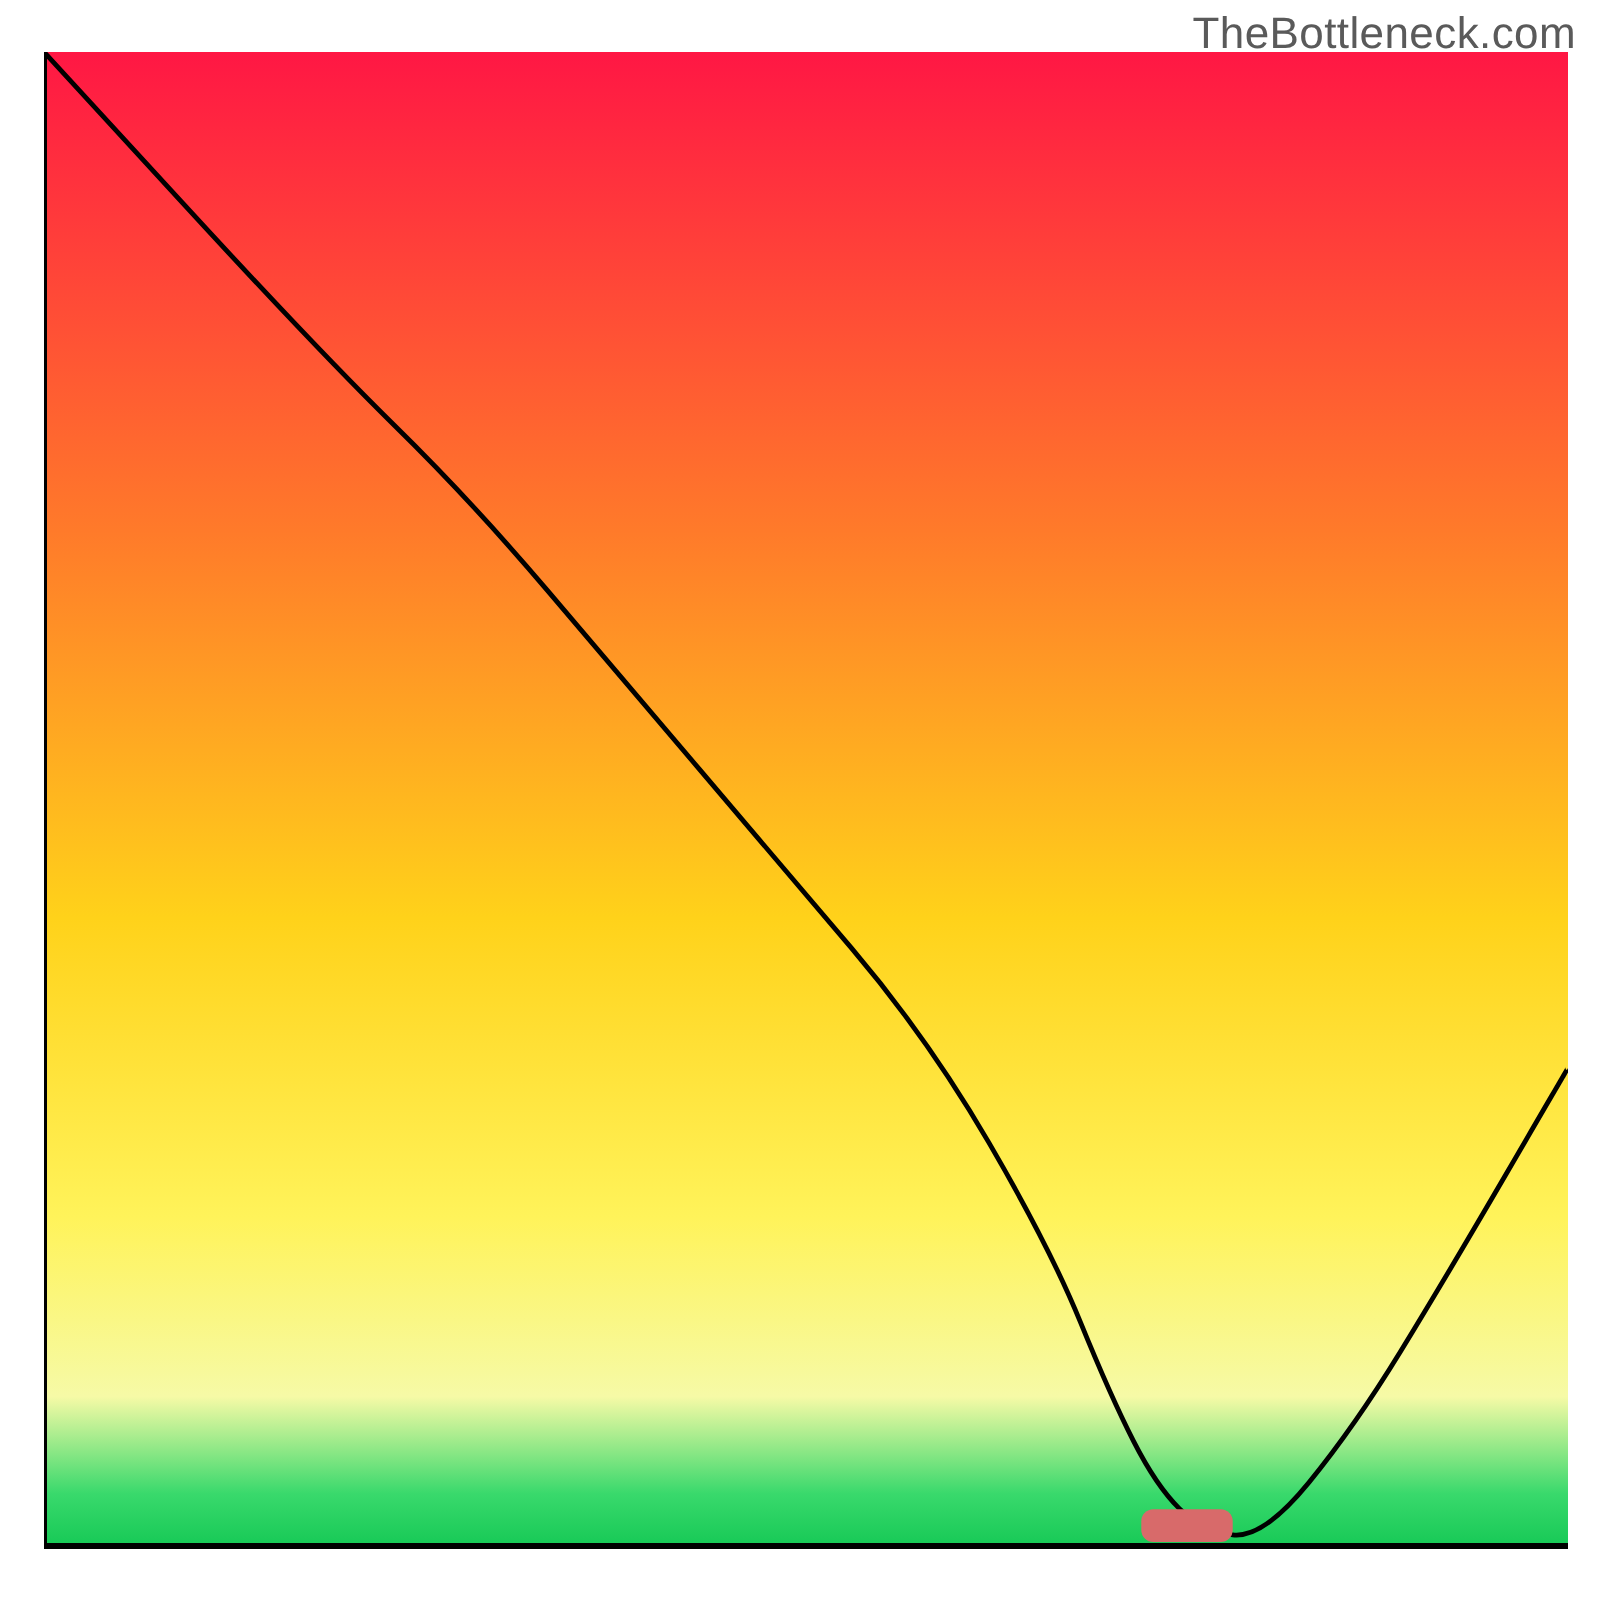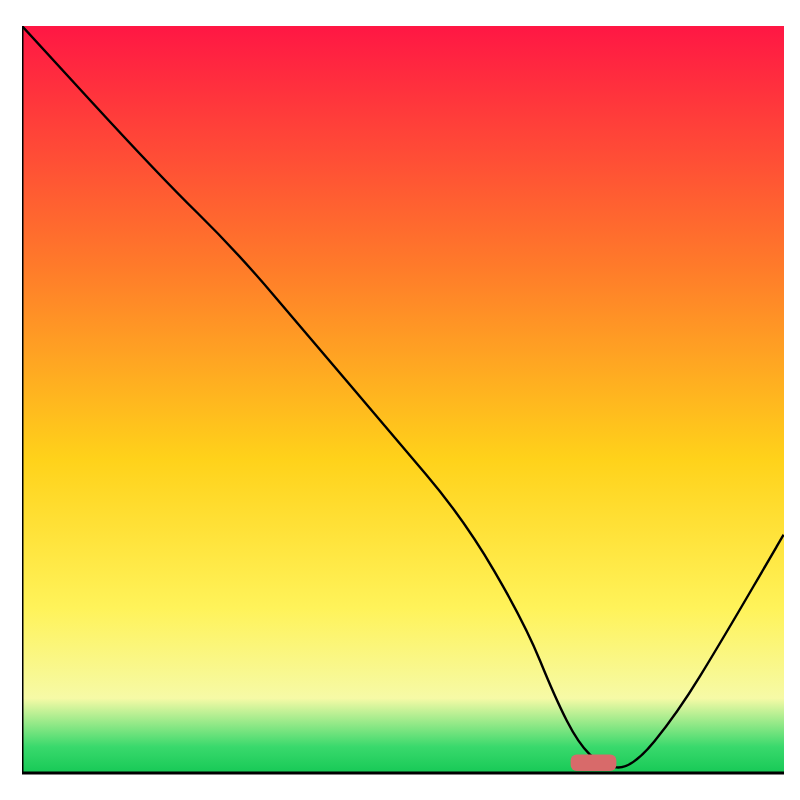--- a/index.html
+++ b/index.html
@@ -32,20 +32,21 @@
     top: 26px;
     width: 762px;
     height: 756px;
   }
   svg { display: block; }
 </style>
 </head>
 <body>
 <div class="wrap">
 
+<div class="watermark">TheBottleneck.com</div>
 
 <div class="plot">
   <svg id="chart-svg" width="762" height="756" viewBox="0 0 762 756">
     <defs>
       <linearGradient id="bg-grad" x1="0" y1="0" x2="0" y2="1">
             <stop offset="0%" stop-color="#ff1744"></stop>
             <stop offset="32%" stop-color="#ff7a2a"></stop>
             <stop offset="57.99999999999999%" stop-color="#ffd21a"></stop>
             <stop offset="78%" stop-color="#fff35a"></stop>
             <stop offset="90%" stop-color="#f6faa6"></stop>

